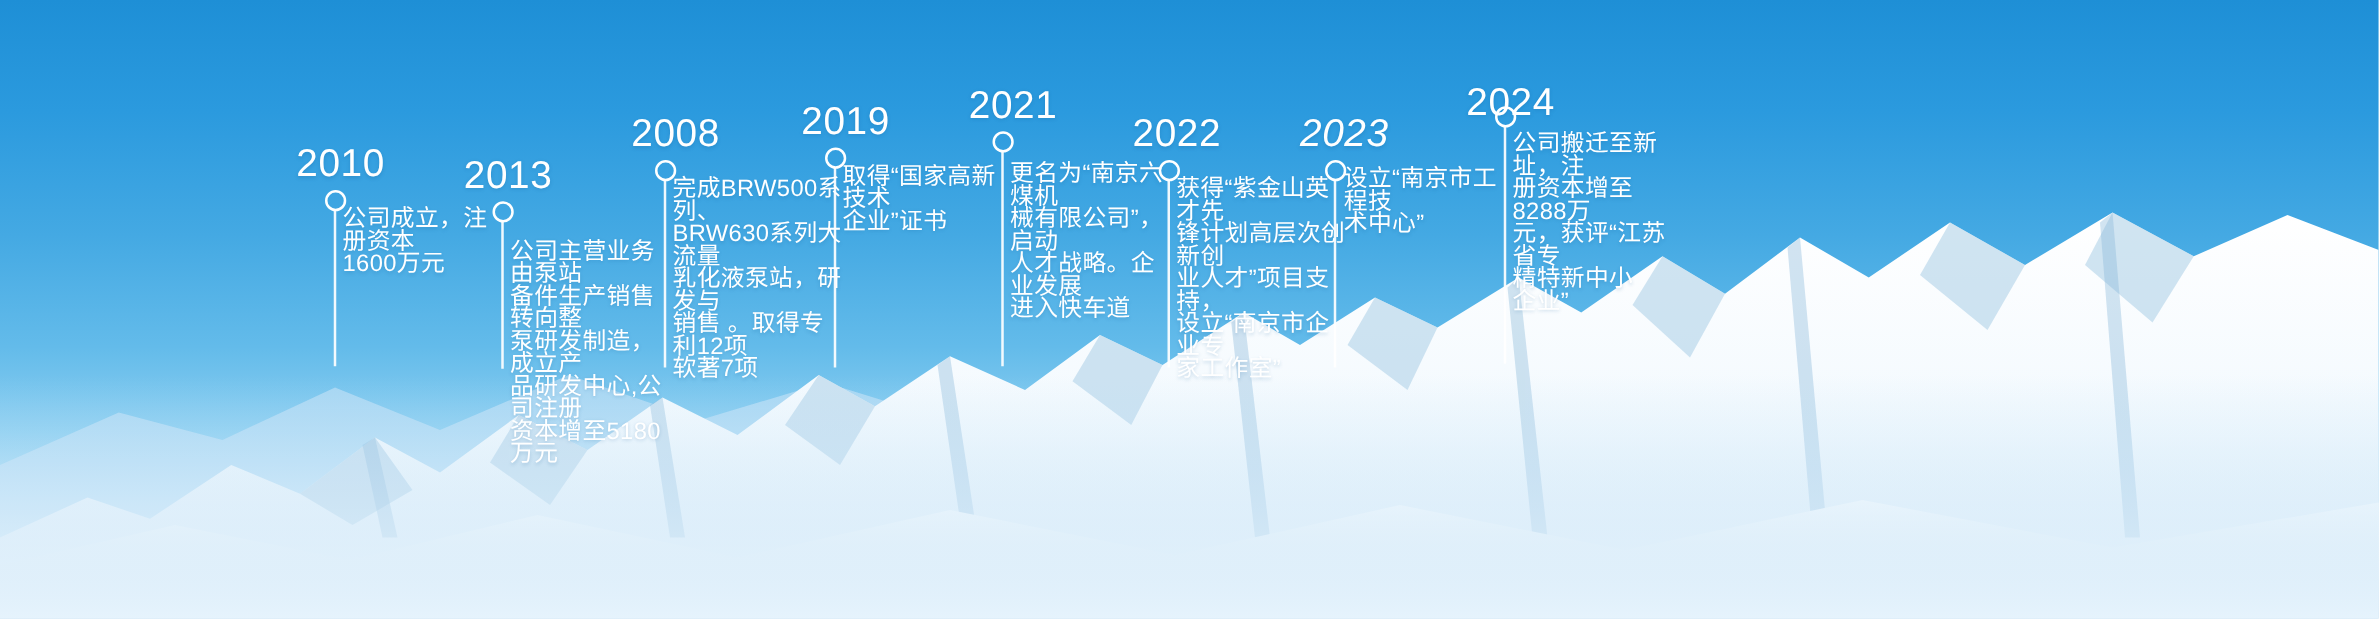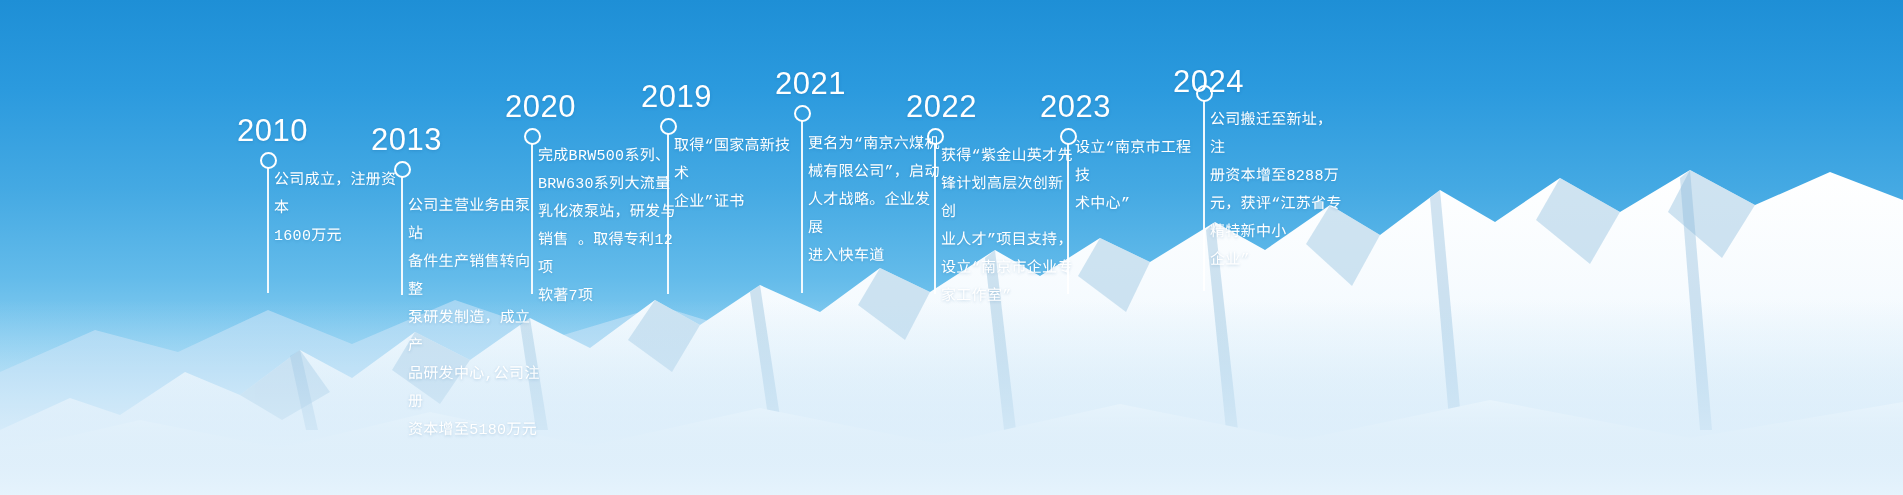--- a/index.html
+++ b/index.html
@@ -64,26 +64,25 @@
     background: transparent;
   }
   .stem {
     position: absolute;
     width: 2px;
     background: rgba(255,255,255,0.92);
   }
   .desc {
     position: absolute;
     color: #ffffff;
-    font-size: 15px;
-    line-height: 28px;
+    font-size: 19px;
+    line-height: 18px;
     white-space: pre-line;
     letter-spacing: 0.3px;
     text-shadow: 0 1px 3px rgba(20,90,150,0.22);
-    font-family: Liberation Mono, monospace;
   }
 </style>
 </head>
 <body>
 
 <div id="stage">
 
   <div class="scene">
     <svg width="1903" height="495" viewBox="0 0 1903 495" xmlns="http://www.w3.org/2000/svg">
       <defs>
@@ -157,21 +156,21 @@
         <div class="year" style="left: 371px; top: 122px; text-align: center;">2013</div>
         <div class="stem" style="left: 401px; top: 177px; height: 118px;"></div>
         <div class="marker" style="left: 394px; top: 161px;"></div>
         <div class="desc" style="left: 408px; top: 193px; width: 132px;">公司主营业务由泵站
 备件生产销售转向整
 泵研发制造，成立产
 品研发中心,公司注册
 资本增至5180万元</div>
       </div>
       <div class="entry">
-        <div class="year" style="left: 505px; top: 89px;">2020</div>
+        <div class="year" style="left: 505px; top: 89px;">2008</div>
         <div class="stem" style="left: 531px; top: 144px; height: 150px;"></div>
         <div class="marker" style="left: 524px; top: 128px;"></div>
         <div class="desc" style="left: 538px; top: 143px; width: 140px;">完成BRW500系列、
 BRW630系列大流量
 乳化液泵站，研发与
 销售 。取得专利12项
 软著7项</div>
       </div>
       <div class="entry">
         <div class="year" style="left: 641px; top: 79px;">2019</div>
@@ -193,21 +192,21 @@
         <div class="year" style="left: 906px; top: 89px;">2022</div>
         <div class="stem" style="left: 934px; top: 144px; height: 150px;"></div>
         <div class="marker" style="left: 927px; top: 128px;"></div>
         <div class="desc" style="left: 941px; top: 143px; width: 136px;">获得“紫金山英才先
 锋计划高层次创新创
 业人才”项目支持，
 设立“南京市企业专
 家工作室”</div>
       </div>
       <div class="entry">
-        <div class="year" style="left: 1040px; top: 89px;">2023</div>
+        <div class="year" style="left: 1040px; top: 89px; font-style: italic;">2023</div>
         <div class="stem" style="left: 1067px; top: 144px; height: 150px;"></div>
         <div class="marker" style="left: 1060px; top: 128px;"></div>
         <div class="desc" style="left: 1075px; top: 135px; width: 130px;">设立“南京市工程技
 术中心”</div>
       </div>
       <div class="entry">
         <div class="year" style="left: 1173px; top: 64px; text-align: center;">2024</div>
         <div class="stem" style="left: 1203px; top: 101px; height: 190px;"></div>
         <div class="marker" style="left: 1196px; top: 85px;"></div>
         <div class="desc" style="left: 1210px; top: 107px; width: 136px;">公司搬迁至新址，注

